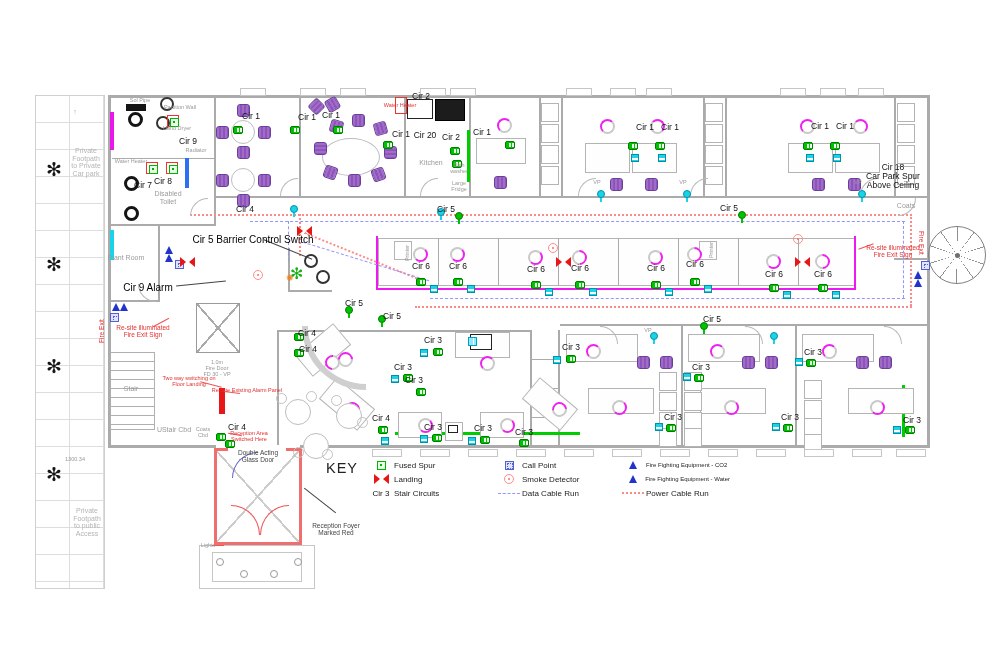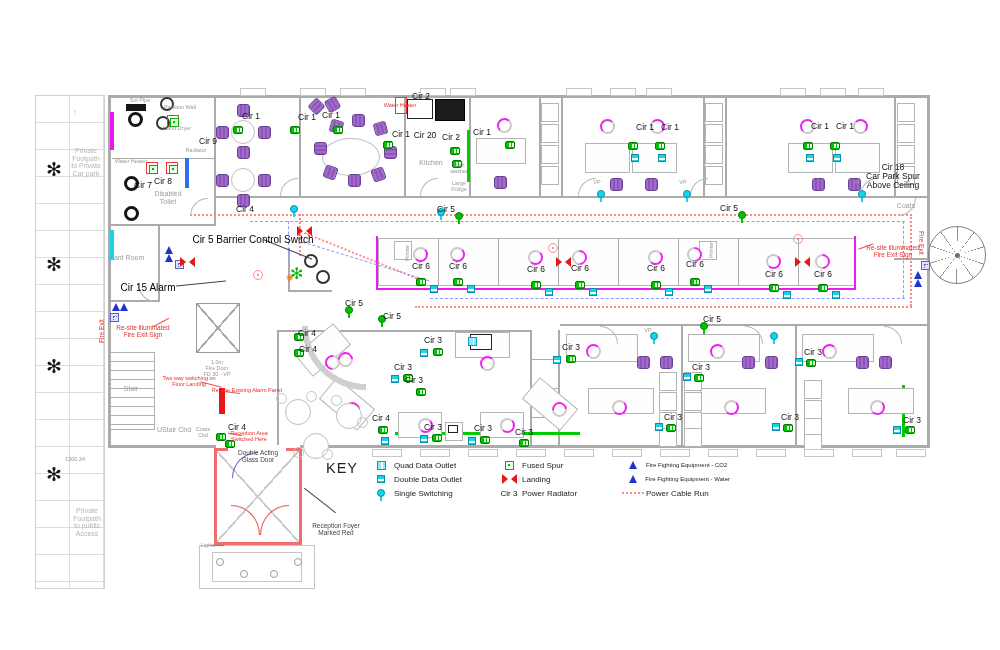--- a/index.html
+++ b/index.html
@@ -452,21 +452,21 @@
       <div class="lbl " style="left: 421px; top: 97px; transform: translate(-50%, -50%);">Cir 2</div>
       <div class="lbl " style="left: 451px; top: 138px; transform: translate(-50%, -50%);">Cir 2</div>
       <div class="lbl " style="left: 482px; top: 133px; transform: translate(-50%, -50%);">Cir 1</div>
       <div class="lbl " style="left: 645px; top: 128px; transform: translate(-50%, -50%);">Cir 1</div>
       <div class="lbl " style="left: 670px; top: 128px; transform: translate(-50%, -50%);">Cir 1</div>
       <div class="lbl " style="left: 820px; top: 127px; transform: translate(-50%, -50%);">Cir 1</div>
       <div class="lbl " style="left: 845px; top: 127px; transform: translate(-50%, -50%);">Cir 1</div>
       <div class="lbl " style="left: 893px; top: 177px; transform: translate(-50%, -50%);">Cir 18
 Car Park Spur
 Above Ceiling</div>
-      <div class="lbl " style="left: 208px; top: 142px; transform: translate(-50%, -50%);">Cir 9</div>
+      <div class="lbl " style="left: 188px; top: 142px; transform: translate(-50%, -50%);">Cir 9</div>
       <div class="lbl " style="left: 163px; top: 182px; transform: translate(-50%, -50%);">Cir 8</div>
       <div class="lbl " style="left: 143px; top: 186px; transform: translate(-50%, -50%);">Cir 7</div>
       <div class="lbl g2" style="left: 168px; top: 198px; transform: translate(-50%, -50%);">Disabled
 Toilet</div>
       <div class="lbl g" style="left: 131px; top: 162px; transform: translate(-50%, -50%);">Water Heater</div>
       <div class="lbl g" style="left: 177px; top: 129px; transform: translate(-50%, -50%);">Hand Dryer</div>
       <div class="lbl g" style="left: 180px; top: 108px; transform: translate(-50%, -50%);">Partition Wall</div>
       <div class="lbl g" style="left: 140px; top: 101px; transform: translate(-50%, -50%);">Sol Pipe</div>
       <div class="lbl g" style="left: 196px; top: 151px; transform: translate(-50%, -50%);">Radiator</div>
       <div class="lbl r" style="left: 400px; top: 106px; transform: translate(-50%, -50%);">Water Heater</div>
@@ -482,21 +482,21 @@
       <div class="lbl " style="left: 729px; top: 209px; transform: translate(-50%, -50%);">Cir 5</div>
       <div class="lbl " style="left: 421px; top: 267px; transform: translate(-50%, -50%);">Cir 6</div>
       <div class="lbl " style="left: 458px; top: 267px; transform: translate(-50%, -50%);">Cir 6</div>
       <div class="lbl " style="left: 536px; top: 270px; transform: translate(-50%, -50%);">Cir 6</div>
       <div class="lbl " style="left: 580px; top: 269px; transform: translate(-50%, -50%);">Cir 6</div>
       <div class="lbl " style="left: 656px; top: 269px; transform: translate(-50%, -50%);">Cir 6</div>
       <div class="lbl " style="left: 695px; top: 265px; transform: translate(-50%, -50%);">Cir 6</div>
       <div class="lbl " style="left: 774px; top: 275px; transform: translate(-50%, -50%);">Cir 6</div>
       <div class="lbl " style="left: 823px; top: 275px; transform: translate(-50%, -50%);">Cir 6</div>
       <div class="lbl bb" style="left: 253px; top: 240px; transform: translate(-50%, -50%);">Cir 5 Barrier Control Switch</div>
-      <div class="lbl bb" style="left: 148px; top: 288px; transform: translate(-50%, -50%);">Cir 15 Alarm</div>
+      <div class="lbl bb" style="left: 148px; top: 288px; transform: translate(-50%, -50%);">Cir 9 Alarm</div>
       <div class="lbl " style="left: 354px; top: 304px; transform: translate(-50%, -50%);">Cir 5</div>
       <div class="lbl " style="left: 392px; top: 317px; transform: translate(-50%, -50%);">Cir 5</div>
       <div class="lbl " style="left: 712px; top: 320px; transform: translate(-50%, -50%);">Cir 5</div>
       <div class="lbl r2" style="left: 143px; top: 331px; transform: translate(-50%, -50%);">Re-site illuminated
 Fire Exit Sign</div>
       <div class="lbl rv" style="left: 102px; top: 331px; transform: translate(-50%, -50%) rotate(-90deg);">Fire Exit</div>
       <div class="lbl r2" style="left: 893px; top: 251px; transform: translate(-50%, -50%);">Re-site illuminated
 Fire Exit Sign</div>
       <div class="lbl rv" style="left: 921px; top: 243px; transform: translate(-50%, -50%) rotate(90deg);">Fire Exit</div>
       <div class="lbl g2" style="left: 131px; top: 389px; transform: translate(-50%, -50%);">Stair</div>
@@ -547,53 +547,53 @@
       <div class="lbl g" style="left: 597px; top: 183px; transform: translate(-50%, -50%);">VP</div>
       <div class="lbl g" style="left: 683px; top: 183px; transform: translate(-50%, -50%);">VP</div>
       <div class="lbl g" style="left: 858px; top: 183px; transform: translate(-50%, -50%);">VP</div>
       <div class="lbl g" style="left: 648px; top: 331px; transform: translate(-50%, -50%);">VP</div>
     </div>
   <div id="key-heading">KEY</div>
   <div id="key">
       <div class="kcol">
         <div class="kitem">
           <span class="kic">
-            <span class="shp i-q"></span>
-          </span>
-          <span class="klab">Quad Data Outlet</span>
-        </div>
-        <div class="kitem">
-          <span class="kic">
-            <span class="shp i-d2"></span>
-          </span>
-          <span class="klab">Double Data Outlet</span>
-        </div>
-        <div class="kitem">
-          <span class="kic">
-            <span class="shp i-sw"></span>
-          </span>
-          <span class="klab">Single Switching</span>
+            <span class="shp i-fs"></span>
+          </span>
+          <span class="klab">Fused Spur</span>
+        </div>
+        <div class="kitem">
+          <span class="kic">
+            <span class="shp i-snd"></span>
+          </span>
+          <span class="klab">Landing</span>
+        </div>
+        <div class="kitem">
+          <span class="kic kctext">Cir 3</span>
+          <span class="klab">Stair Circuits</span>
         </div>
       </div>
       <div class="kcol">
         <div class="kitem">
           <span class="kic">
-            <span class="shp i-fs"></span>
-          </span>
-          <span class="klab">Fused Spur</span>
-        </div>
-        <div class="kitem">
-          <span class="kic">
-            <span class="shp i-snd"></span>
-          </span>
-          <span class="klab">Landing</span>
-        </div>
-        <div class="kitem">
-          <span class="kic kctext">Cir 3</span>
-          <span class="klab">Power Radiator</span>
+            <span class="shp i-cp"></span>
+          </span>
+          <span class="klab">Call Point</span>
+        </div>
+        <div class="kitem">
+          <span class="kic">
+            <span class="shp i-sm"></span>
+          </span>
+          <span class="klab">Smoke Detector</span>
+        </div>
+        <div class="kitem">
+          <span class="kic">
+            <span class="shp k-data-line"></span>
+          </span>
+          <span class="klab">Data Cable Run</span>
         </div>
       </div>
       <div class="kcol">
         <div class="kitem">
           <span class="kic">
             <span class="shp i-ff"></span>
           </span>
           <span class="klab small">Fire Fighting Equipment - CO2</span>
         </div>
         <div class="kitem">

